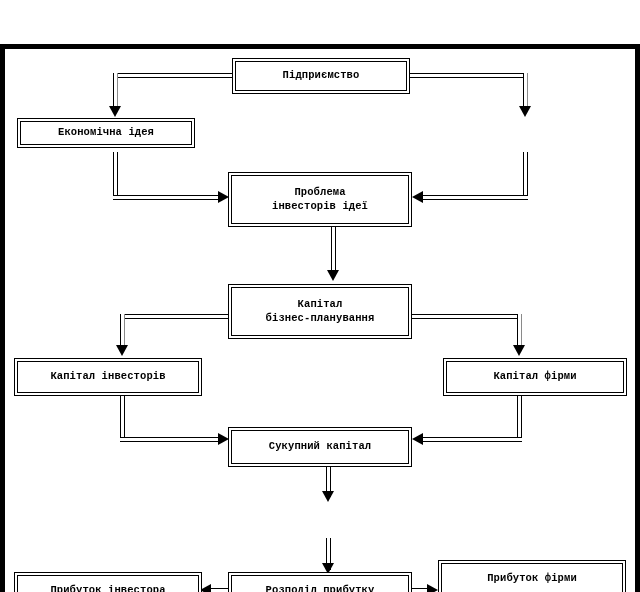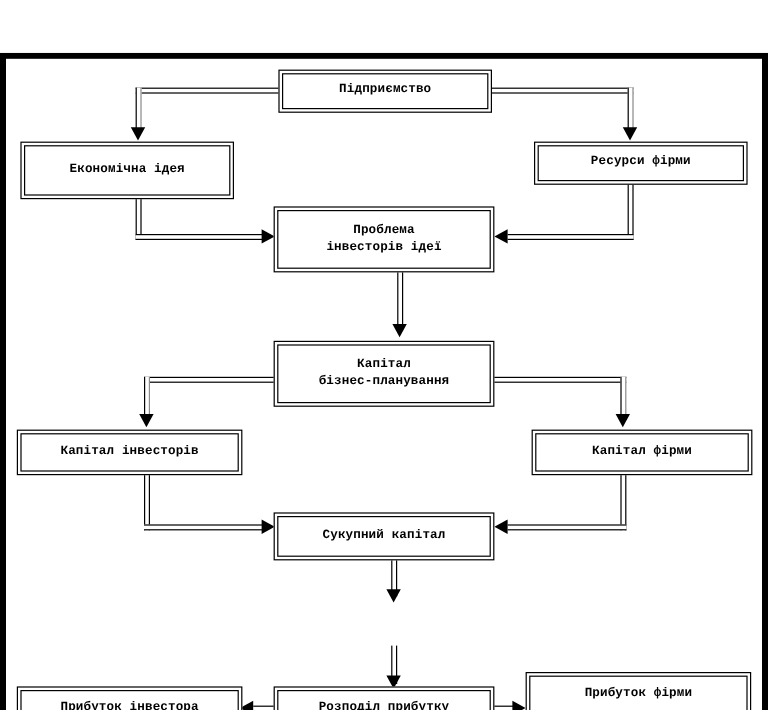--- a/index.html
+++ b/index.html
@@ -123,35 +123,28 @@
   </div>
 
   <div class="hline" style="left:113px; top:29px; width:124px;"></div>
   <div class="vline grey" style="left:113px; top:29px; height:37px;"></div>
   <div class="arrow down" style="left:109px; top:62px;"></div>
 
   <div class="hline" style="left:405px; top:29px; width:123px;"></div>
   <div class="vline grey" style="left:523px; top:29px; height:37px;"></div>
   <div class="arrow down" style="left:519px; top:62px;"></div>
 
-  <div class="node" style="left:17px; top:74px; width:178px; height:48px;">
+  <div class="node" style="left:17px; top:74px; width:178px; height:30px;">
     <div class="inner">
       <div class="label">
         <span>Економічна ідея</span>
       </div>
     </div>
   </div>
 
-  <div class="node" style="left:445px; top:74px; width:178px; height:36px;">
-    <div class="inner">
-      <div class="label">
-        <span>Ресурси фірми</span>
-      </div>
-    </div>
-  </div>
 
   <div class="vline" style="left:113px; top:108px; height:48px;"></div>
   <div class="hline" style="left:113px; top:151px; width:107px;"></div>
   <div class="arrow right" style="left:218px; top:147px;"></div>
 
   <div class="vline" style="left:523px; top:108px; height:48px;"></div>
   <div class="hline" style="left:423px; top:151px; width:105px;"></div>
   <div class="arrow left" style="left:412px; top:147px;"></div>
 
   <div class="node" style="left:228px; top:128px; width:184px; height:55px;">

